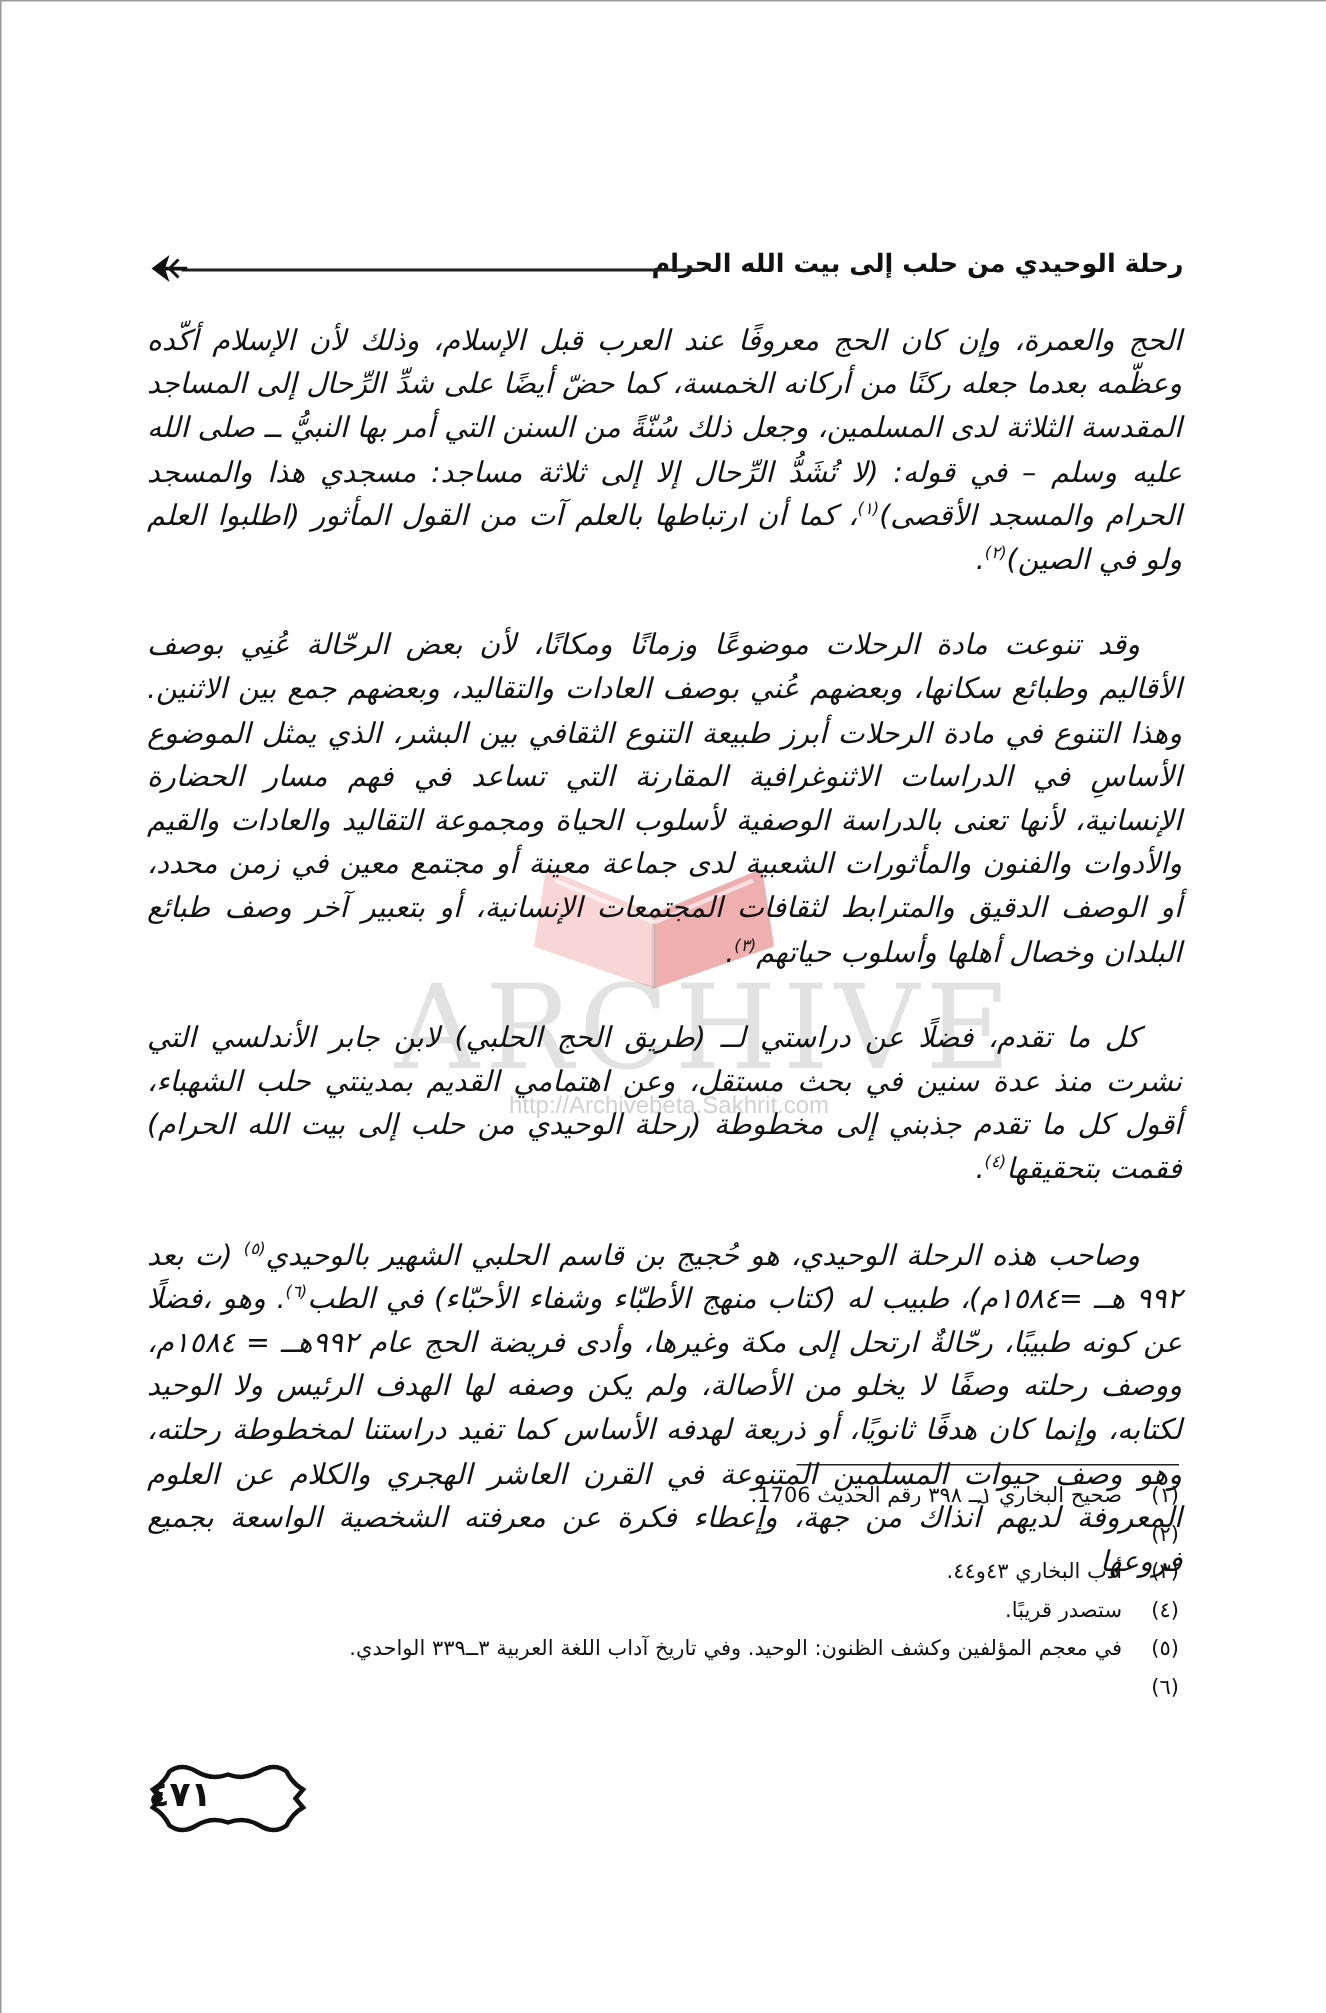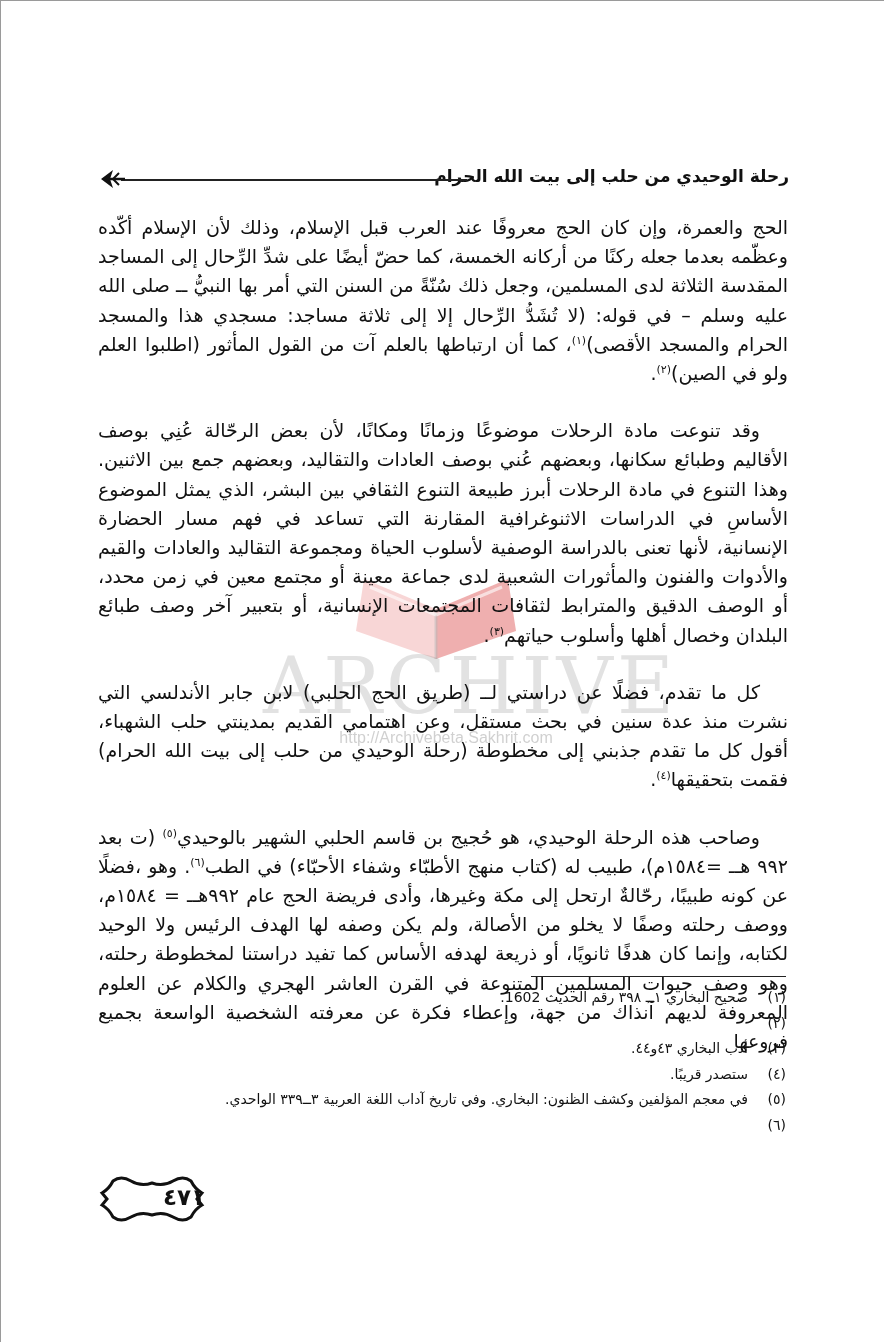--- a/index.html
+++ b/index.html
@@ -87,20 +87,21 @@
       width: 690px;
       direction: rtl;
       text-align: justify;
       font-size: 19px;
       line-height: 29.2px;
       z-index: 1;
     }
     .body-text p {
       margin: 0;
       text-align-last: right;
+      font-style: italic;
     }
     .body-text p.indent {
       text-indent: 28px;
       margin-top: 28px;
     }
     sup {
       font-size: 11px;
       line-height: 0;
     }
 
@@ -140,21 +141,21 @@
       width: 106px; height: 52px;
       z-index: 1;
     }
     .page-number svg {
       position: absolute; left: 0; top: 0;
     }
     .page-number-text {
       position: absolute;
       left: 0; top: 11px;
       width: 106px;
-      text-align: right;
+      text-align: left;
       font-size: 23px;
       font-weight: bold;
       letter-spacing: 4px;
       direction: rtl;
     }
   </style>
 </head>
 <body>
 
 <div class="watermark">
@@ -183,36 +184,36 @@
   <p id="para-0"><span>الحج والعمرة، وإن كان الحج معروفًا عند العرب قبل الإسلام، وذلك لأن الإسلام أكّده وعظّمه بعدما جعله ركنًا من أركانه الخمسة، كما حضّ أيضًا على شدِّ الرِّحال إلى المساجد المقدسة الثلاثة لدى المسلمين، وجعل ذلك سُنّةً من السنن التي أمر بها النبيُّ ــ صلى الله عليه وسلم – في قوله: (لا تُشَدُّ الرِّحال إلا إلى ثلاثة مساجد: مسجدي هذا والمسجد الحرام والمسجد الأقصى)</span><sup>(١)</sup><span>، كما أن ارتباطها بالعلم آت من القول المأثور (اطلبوا العلم ولو في الصين)</span><sup>(٢)</sup><span>.</span></p>
   <p id="para-1" class="indent"><span>وقد تنوعت مادة الرحلات موضوعًا وزمانًا ومكانًا، لأن بعض الرحّالة عُنِي بوصف الأقاليم وطبائع سكانها، وبعضهم عُني بوصف العادات والتقاليد، وبعضهم جمع بين الاثنين. وهذا التنوع في مادة الرحلات أبرز طبيعة التنوع الثقافي بين البشر، الذي يمثل الموضوع الأساسِ في الدراسات الاثنوغرافية المقارنة التي تساعد في فهم مسار الحضارة الإنسانية، لأنها تعنى بالدراسة الوصفية لأسلوب الحياة ومجموعة التقاليد والعادات والقيم والأدوات والفنون والمأثورات الشعبية لدى جماعة معينة أو مجتمع معين في زمن محدد، أو الوصف الدقيق والمترابط لثقافات المجتمعات الإنسانية، أو بتعبير آخر وصف طبائع البلدان وخصال أهلها وأسلوب حياتهم</span><sup>(٣)</sup><span>.</span></p>
   <p id="para-2" class="indent"><span>كل ما تقدم، فضلًا عن دراستي لــ (طريق الحج الحلبي) لابن جابر الأندلسي التي نشرت منذ عدة سنين في بحث مستقل، وعن اهتمامي القديم بمدينتي حلب الشهباء، أقول كل ما تقدم جذبني إلى مخطوطة (رحلة الوحيدي من حلب إلى بيت الله الحرام) فقمت بتحقيقها</span><sup>(٤)</sup><span>.</span></p>
   <p id="para-3" class="indent"><span>وصاحب هذه الرحلة الوحيدي، هو حُجيج بن قاسم الحلبي الشهير بالوحيدي</span><sup>(٥)</sup><span> (ت بعد ٩٩٢ هــ =١٥٨٤م)، طبيب له (كتاب منهج الأطبّاء وشفاء الأحبّاء) في الطب</span><sup>(٦)</sup><span>. وهو ،فضلًا عن كونه طبيبًا، رحّالةٌ ارتحل إلى مكة وغيرها، وأدى فريضة الحج عام ٩٩٢هــ = ١٥٨٤م، ووصف رحلته وصفًا لا يخلو من الأصالة، ولم يكن وصفه لها الهدف الرئيس ولا الوحيد لكتابه، وإنما كان هدفًا ثانويًا، أو ذريعة لهدفه الأساس كما تفيد دراستنا لمخطوطة رحلته، وهو وصف حيوات المسلمين المتنوعة في القرن العاشر الهجري والكلام عن العلوم المعروفة لديهم آنذاك من جهة، وإعطاء فكرة عن معرفته الشخصية الواسعة بجميع فروعها</span></p>
 </div>
 
 <div class="footnote-rule"></div>
 <div class="footnotes">
   <div class="fn">
     <span class="fn-num">(١)</span>
-    <span class="fn-text">صحيح البخاري ١ــ ٣٩٨ رقم الحديث 1602.</span>
+    <span class="fn-text">صحيح البخاري ١ــ ٣٩٨ رقم الحديث 1706.</span>
   </div>
   <div class="fn">
     <span class="fn-num">(٢)</span>
   </div>
   <div class="fn">
     <span class="fn-num">(٣)</span>
     <span class="fn-text">أدب البخاري ٤٣و٤٤.</span>
   </div>
   <div class="fn">
     <span class="fn-num">(٤)</span>
     <span class="fn-text">ستصدر قريبًا.</span>
   </div>
   <div class="fn">
     <span class="fn-num">(٥)</span>
-    <span class="fn-text">في معجم المؤلفين وكشف الظنون: البخاري. وفي تاريخ آداب اللغة العربية ٣ــ٣٣٩ الواحدي.</span>
+    <span class="fn-text">في معجم المؤلفين وكشف الظنون: الوحيد. وفي تاريخ آداب اللغة العربية ٣ــ٣٣٩ الواحدي.</span>
   </div>
   <div class="fn">
     <span class="fn-num">(٦)</span>
   </div>
 </div>
 
 <div class="page-number">
   <svg width="106" height="52" viewBox="0 0 106 52">
     <path d="M14 8 Q22 2 32 8 Q42 14 53 10 Q64 14 74 8 Q84 2 92 8 Q96 16 103 20 L98 26 L103 32 Q96 36 92 44 Q84 50 74 44 Q64 38 53 42 Q42 38 32 44 Q22 50 14 44 Q10 36 3 32 L8 26 L3 20 Q10 16 14 8 Z" fill="none" stroke="#111" stroke-width="3"></path>
   </svg>

